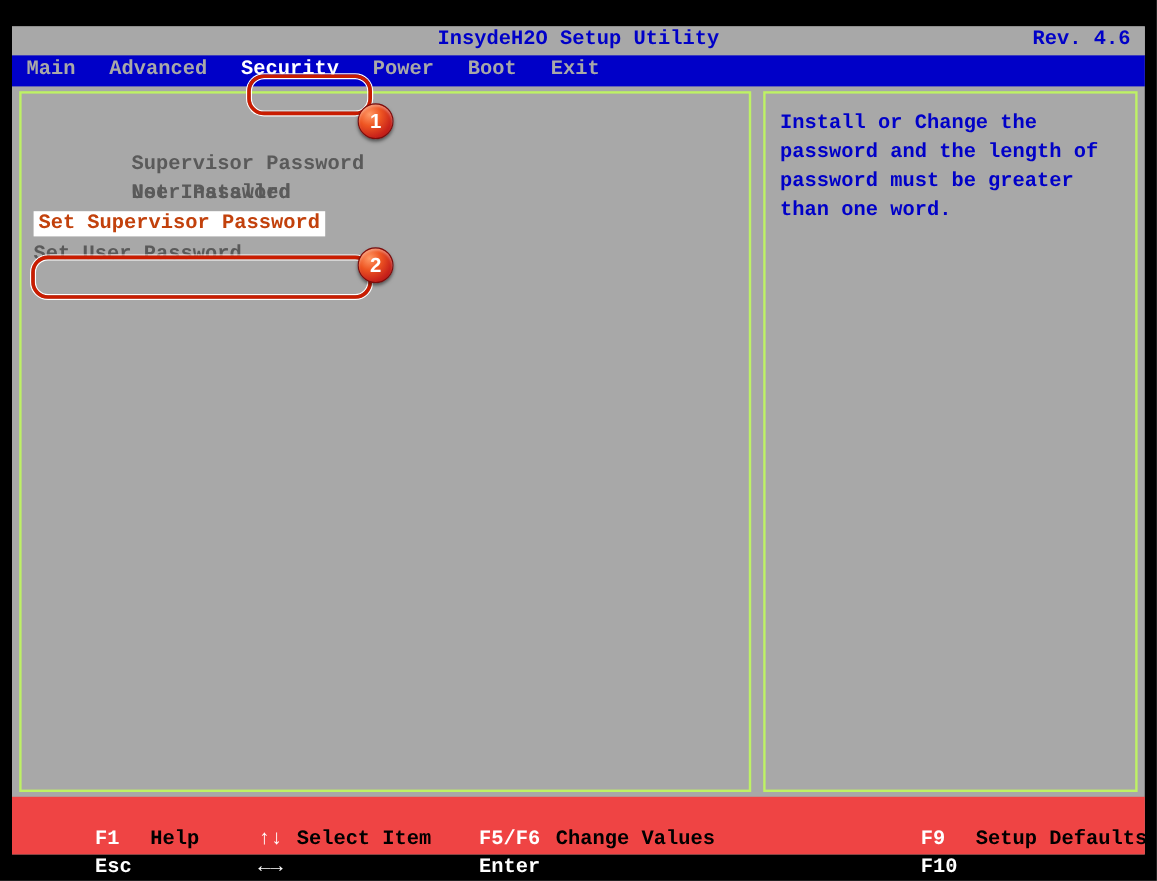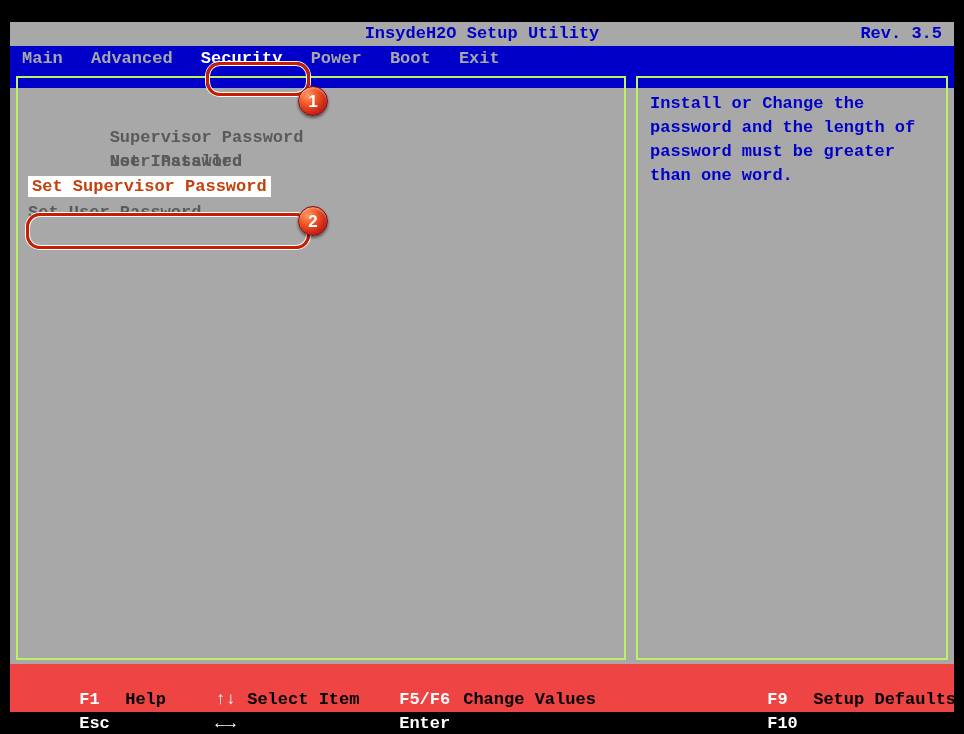--- a/index.html
+++ b/index.html
@@ -30,21 +30,21 @@
     position: absolute;
     left: 0; right: 0;
     text-align: center;
   }
   .title-bar .title-right {
     position: absolute;
     right: 12px;
   }
   .menu-bar {
     background: #0000C8;
-    height: 42px;
+    height: 26px;
     line-height: 26px;
     padding-left: 10px;
   }
   .menu-item {
     display: inline-block;
     color: #A8A8A8;
     margin-right: 14px;
     padding: 0 2px;
     position: relative;
   }
@@ -149,21 +149,21 @@
     box-shadow: 0 2px 3px rgba(0,0,0,0.5), inset 0 2px 2px rgba(255,255,255,0.35);
   }
 </style>
 </head>
 <body>
 
 <div class="bios-frame">
 
   <div class="title-bar">
     <span class="title-center">InsydeH2O Setup Utility</span>
-    <span class="title-right">Rev. 3.5</span>
+    <span class="title-right">Rev. 4.6</span>
   </div>
 
   <div class="menu-bar">
     <span class="menu-item">Main</span>
     <span class="menu-item">Advanced</span>
     <span class="menu-item active">Security</span>
     <span class="menu-item">Power</span>
     <span class="menu-item">Boot</span>
     <span class="menu-item">Exit</span>
   </div>

